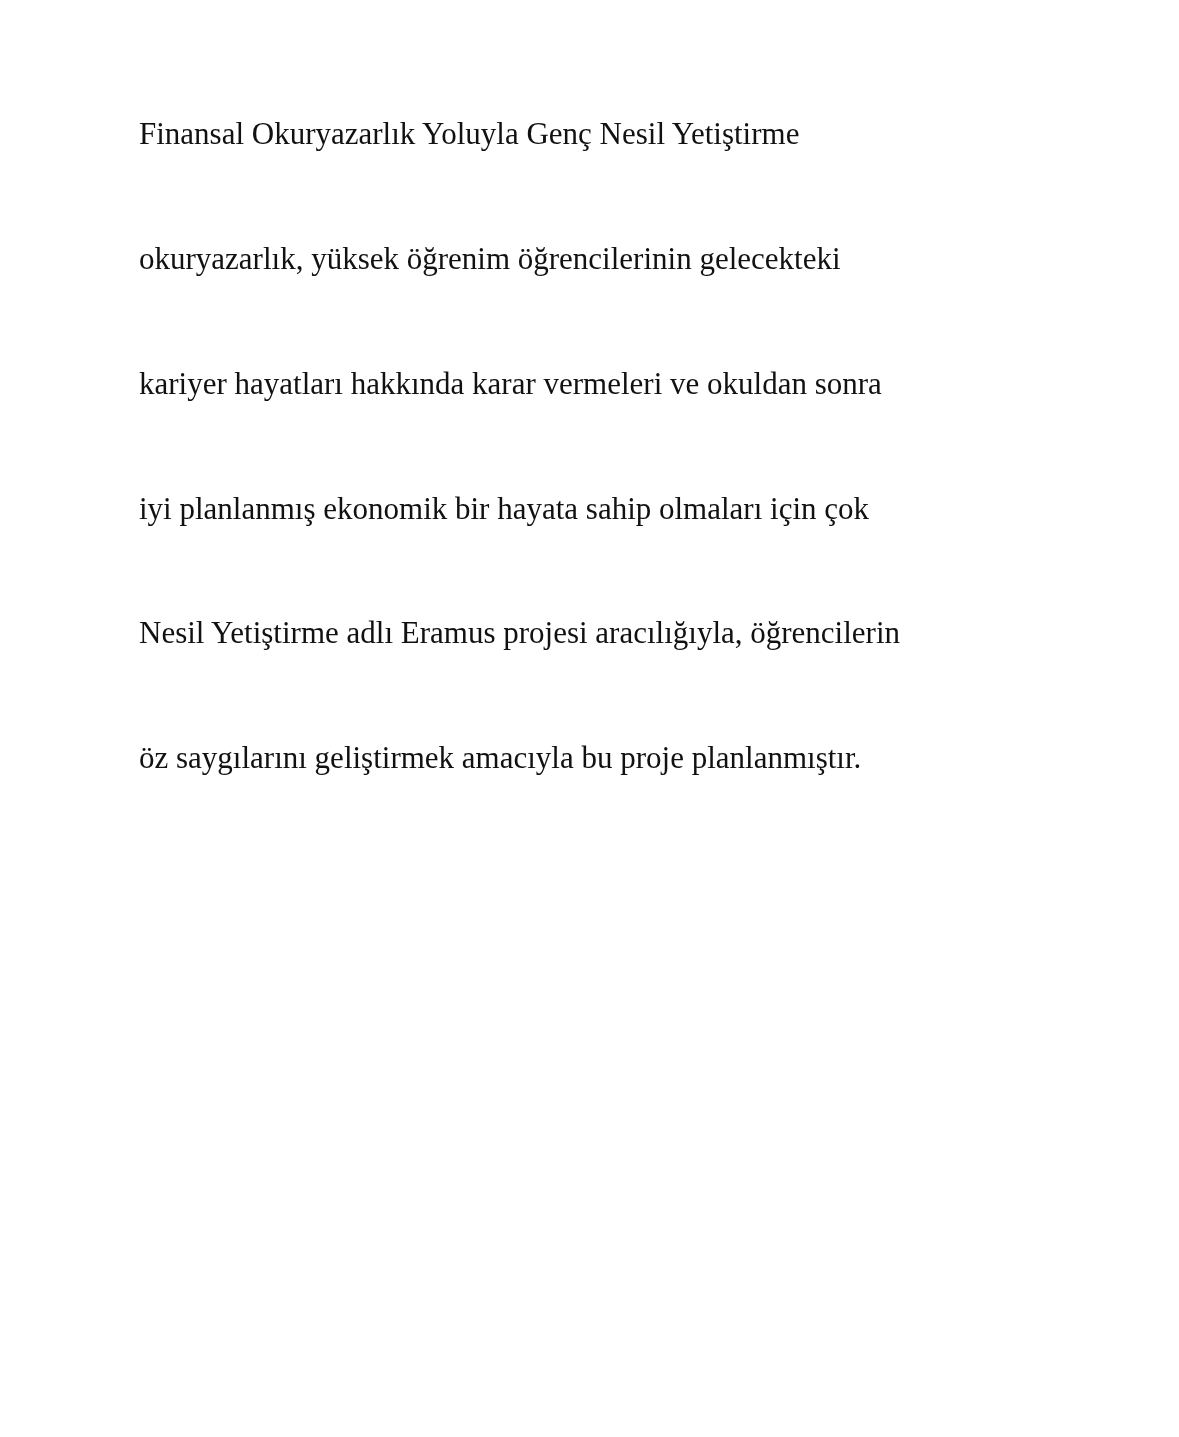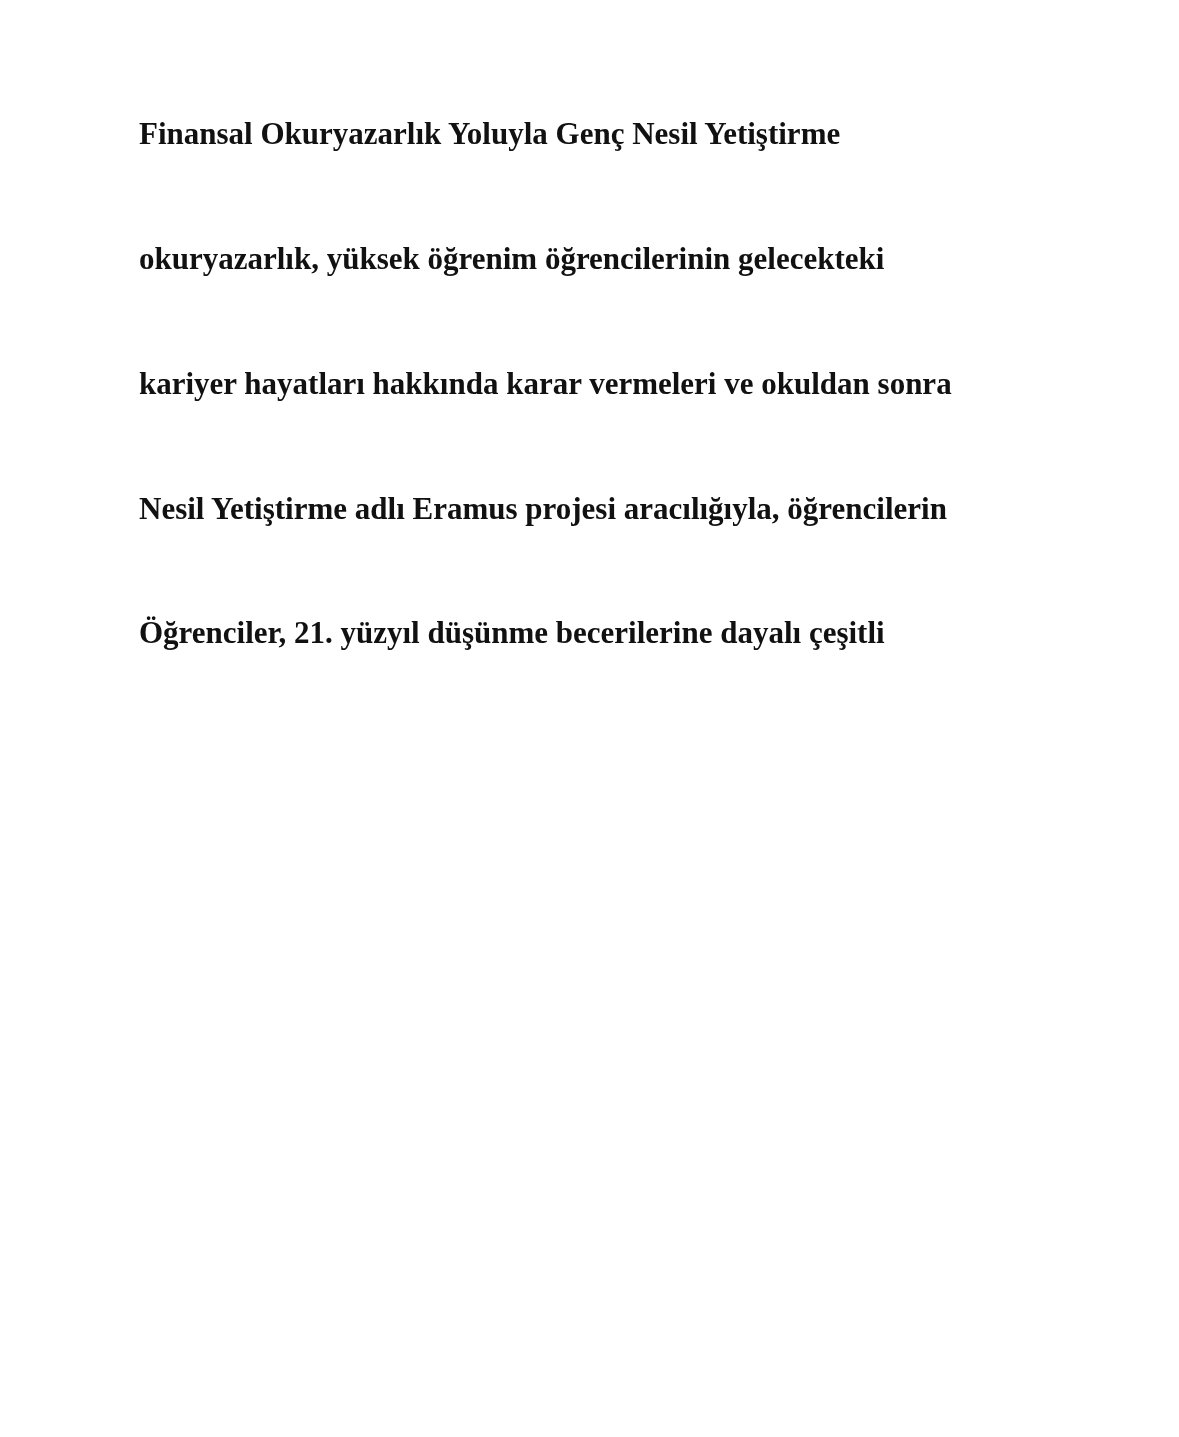--- a/index.html
+++ b/index.html
@@ -20,32 +20,32 @@
       width: 1000px;
       font-family: "Liberation Serif", "DejaVu Serif", serif;
       font-size: 31px;
       line-height: 41.6px;
       color: #111111;
       white-space: pre;
     }
     .line {
       display: block;
       height: 41.6px;
-      font-weight: bold;
     }
   </style>
 </head>
 <body>
 
 <div class="doc">
   <span class="line">Finansal Okuryazarlık Yoluyla Genç Nesil Yetiştirme</span>
   <span class="line">okuryazarlık, yüksek öğrenim öğrencilerinin gelecekteki</span>
   <span class="line">kariyer hayatları hakkında karar vermeleri ve okuldan sonra</span>
+  <span class="line">iyi planlanmış ekonomik bir hayata sahip olmaları için çok</span>
   <span class="line">Nesil Yetiştirme adlı Eramus projesi aracılığıyla, öğrencilerin</span>
-  <span class="line">Öğrenciler, 21. yüzyıl düşünme becerilerine dayalı çeşitli</span>
+  <span class="line">öz saygılarını geliştirmek amacıyla bu proje planlanmıştır.</span>
   
   
   
   
   
   
   
   
   
   

